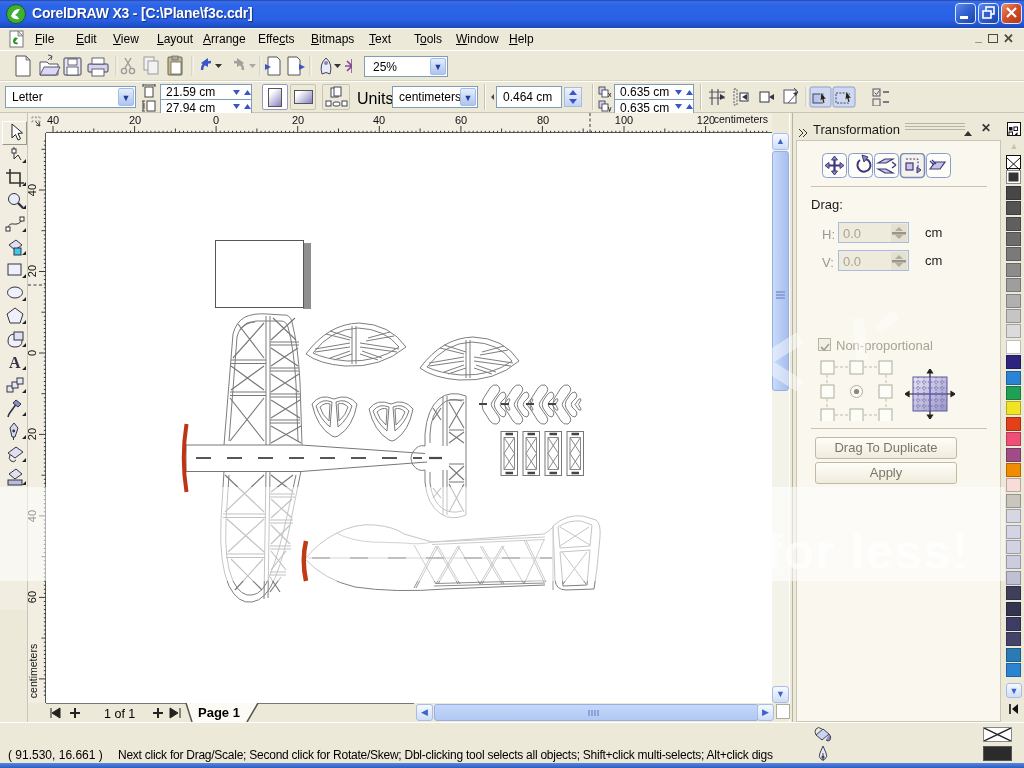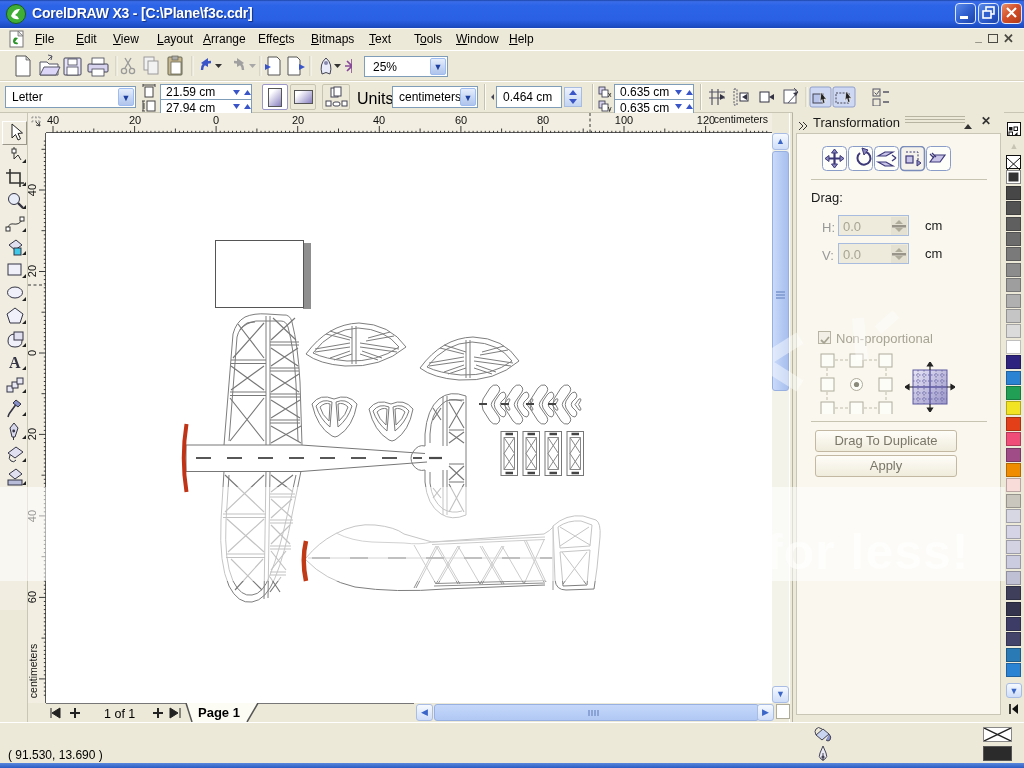--- a/index.html
+++ b/index.html
@@ -19,21 +19,21 @@
 .sep{position:absolute;width:2px;border-left:1px solid #c6c2b0;border-right:1px solid #fcfbf6}
 .lbl{position:absolute;font-size:16px;color:#000}
 #hruler{left:46px;top:113px;width:726px;height:20px;background:#f2efe2;border-bottom:1px solid #585858}
 #rulcorner{left:28px;top:113px;width:18px;height:20px;background:#f2efe2}
 #vruler{left:28px;top:133px;width:18px;height:570px;background:#f2efe2;border-right:1px solid #585858}
 #toolbox{left:0;top:113px;width:28px;height:497px;background:#f1eee1;border-right:1px solid #cac6b5}
 #toolboxlow{left:0;top:610px;width:28px;height:112px;background:#ece9d8;border-right:1px solid #cac6b5}
 #canvas{left:46px;top:133px;width:726px;height:570px;background:#fff}
 #vscroll{left:772px;top:133px;width:17px;height:570px;background:#f3f3ea}
 #rsep{left:789px;top:113px;width:4px;height:609px;background:#ece9d8;border-left:1px solid #fff;border-right:1px solid #b8b4a4}
-#docker{left:793px;top:109px;width:211px;height:609px;background:#ece9d8}
+#docker{left:793px;top:116px;width:211px;height:609px;background:#ece9d8}
 #dkcontent{position:absolute;left:3px;top:24px;width:205px;height:582px;background:#f9f7ee;border:1px solid #cac6b5}
 #palette{left:1004px;top:113px;width:20px;height:609px;background:#ece9d8}
 #tabbar{left:28px;top:703px;width:744px;height:19px;background:#ece9d8}
 #status{left:0;top:722px;width:1024px;height:41px;background:#ece9d8;border-top:1px solid #fff;font-size:13px}
 #bluestrip{left:0;top:763px;width:1024px;height:5px;background:linear-gradient(180deg,#5a88dc,#2a5cc4)}
 .sw{position:absolute;left:2px;width:15px;height:14px}
 .wmband{left:0;top:487px;width:1005px;height:94px;background:rgba(255,255,255,0.55);pointer-events:none}
 .wmtext{left:766px;top:523px;font-size:50px;font-weight:bold;color:rgba(255,255,255,0.62);letter-spacing:1px;pointer-events:none}
 </style></head>
 <body>
@@ -973,21 +973,22 @@
 <div class="abs" style="left:170px;top:2px;font-size:13px;font-weight:bold;color:#000">Page 1</div>
 <div class="abs" style="left:385px;top:1px;width:4px;height:18px;background:#ece9d8"></div>
 <div class="abs" style="left:388px;top:1px;width:17px;height:17px;background:linear-gradient(180deg,#f6faff,#cfddf8);border:1px solid #a8bce4;border-radius:3px;color:#3a66c8;font-size:9px;text-align:center;line-height:15px">◀</div>
 <div class="abs" style="left:406px;top:1px;width:325px;height:17px;background:linear-gradient(180deg,#c6d8fa,#b0c8f4);border:1px solid #98b0e0;border-radius:3px"></div>
 <div class="abs" style="left:560px;top:7px;width:1.5px;height:6px;background:#8aa4d8;box-shadow:3px 0 0 #8aa4d8,6px 0 0 #8aa4d8,9px 0 0 #8aa4d8"></div>
 <div class="abs" style="left:729px;top:1px;width:17px;height:17px;background:linear-gradient(180deg,#f6faff,#cfddf8);border:1px solid #a8bce4;border-radius:3px;color:#3a66c8;font-size:9px;text-align:center;line-height:15px">▶</div>
 <div class="abs" style="left:748px;top:1px;width:14px;height:15px;background:#fff;border:1px solid #b0ac9c"></div>
 </div>
 
 <div class="abs" id="status">
-<div class="abs" style="left:8px;top:25px;color:#000;font-size:12px">( 91.530, 13.690 )</div>
+<div class="abs" style="left:8px;top:25px;color:#000;font-size:12px">( 91.530, 16.661 )</div>
+<div class="abs" style="left:118px;top:25px;color:#000;font-size:12px;letter-spacing:-0.25px;white-space:nowrap">Next click for Drag/Scale; Second click for Rotate/Skew; Dbl-clicking tool selects all objects; Shift+click multi-selects; Alt+click digs</div>
 <svg class="abs" style="left:812px;top:2px" width="22" height="18" viewBox="0 0 22 18">
       <path d="M4 10 l7 -6 6 5 -7 6 z" fill="#c8d4f0" stroke="#445"></path>
       <path d="M10 4 q-4 -3 -6 0 q-2 2 0 6" fill="none" stroke="#445"></path>
       <path d="M17 9 q3 3 1 6 q-2 2 -4 0" fill="#8890c8" stroke="#445"></path>
     </svg>
 <svg class="abs" style="left:814px;top:22px" width="18" height="18" viewBox="0 0 18 18">
       <path d="M9 1 L12 8 Q14 12 11 14 Q9 16 7 14 Q4 12 6 8 Z" fill="#e8e8f4" stroke="#445"></path>
       <path d="M9 8 v8" stroke="#445"></path>
       <circle cx="9" cy="12" r="1.6" fill="#445"></circle>
     </svg>

